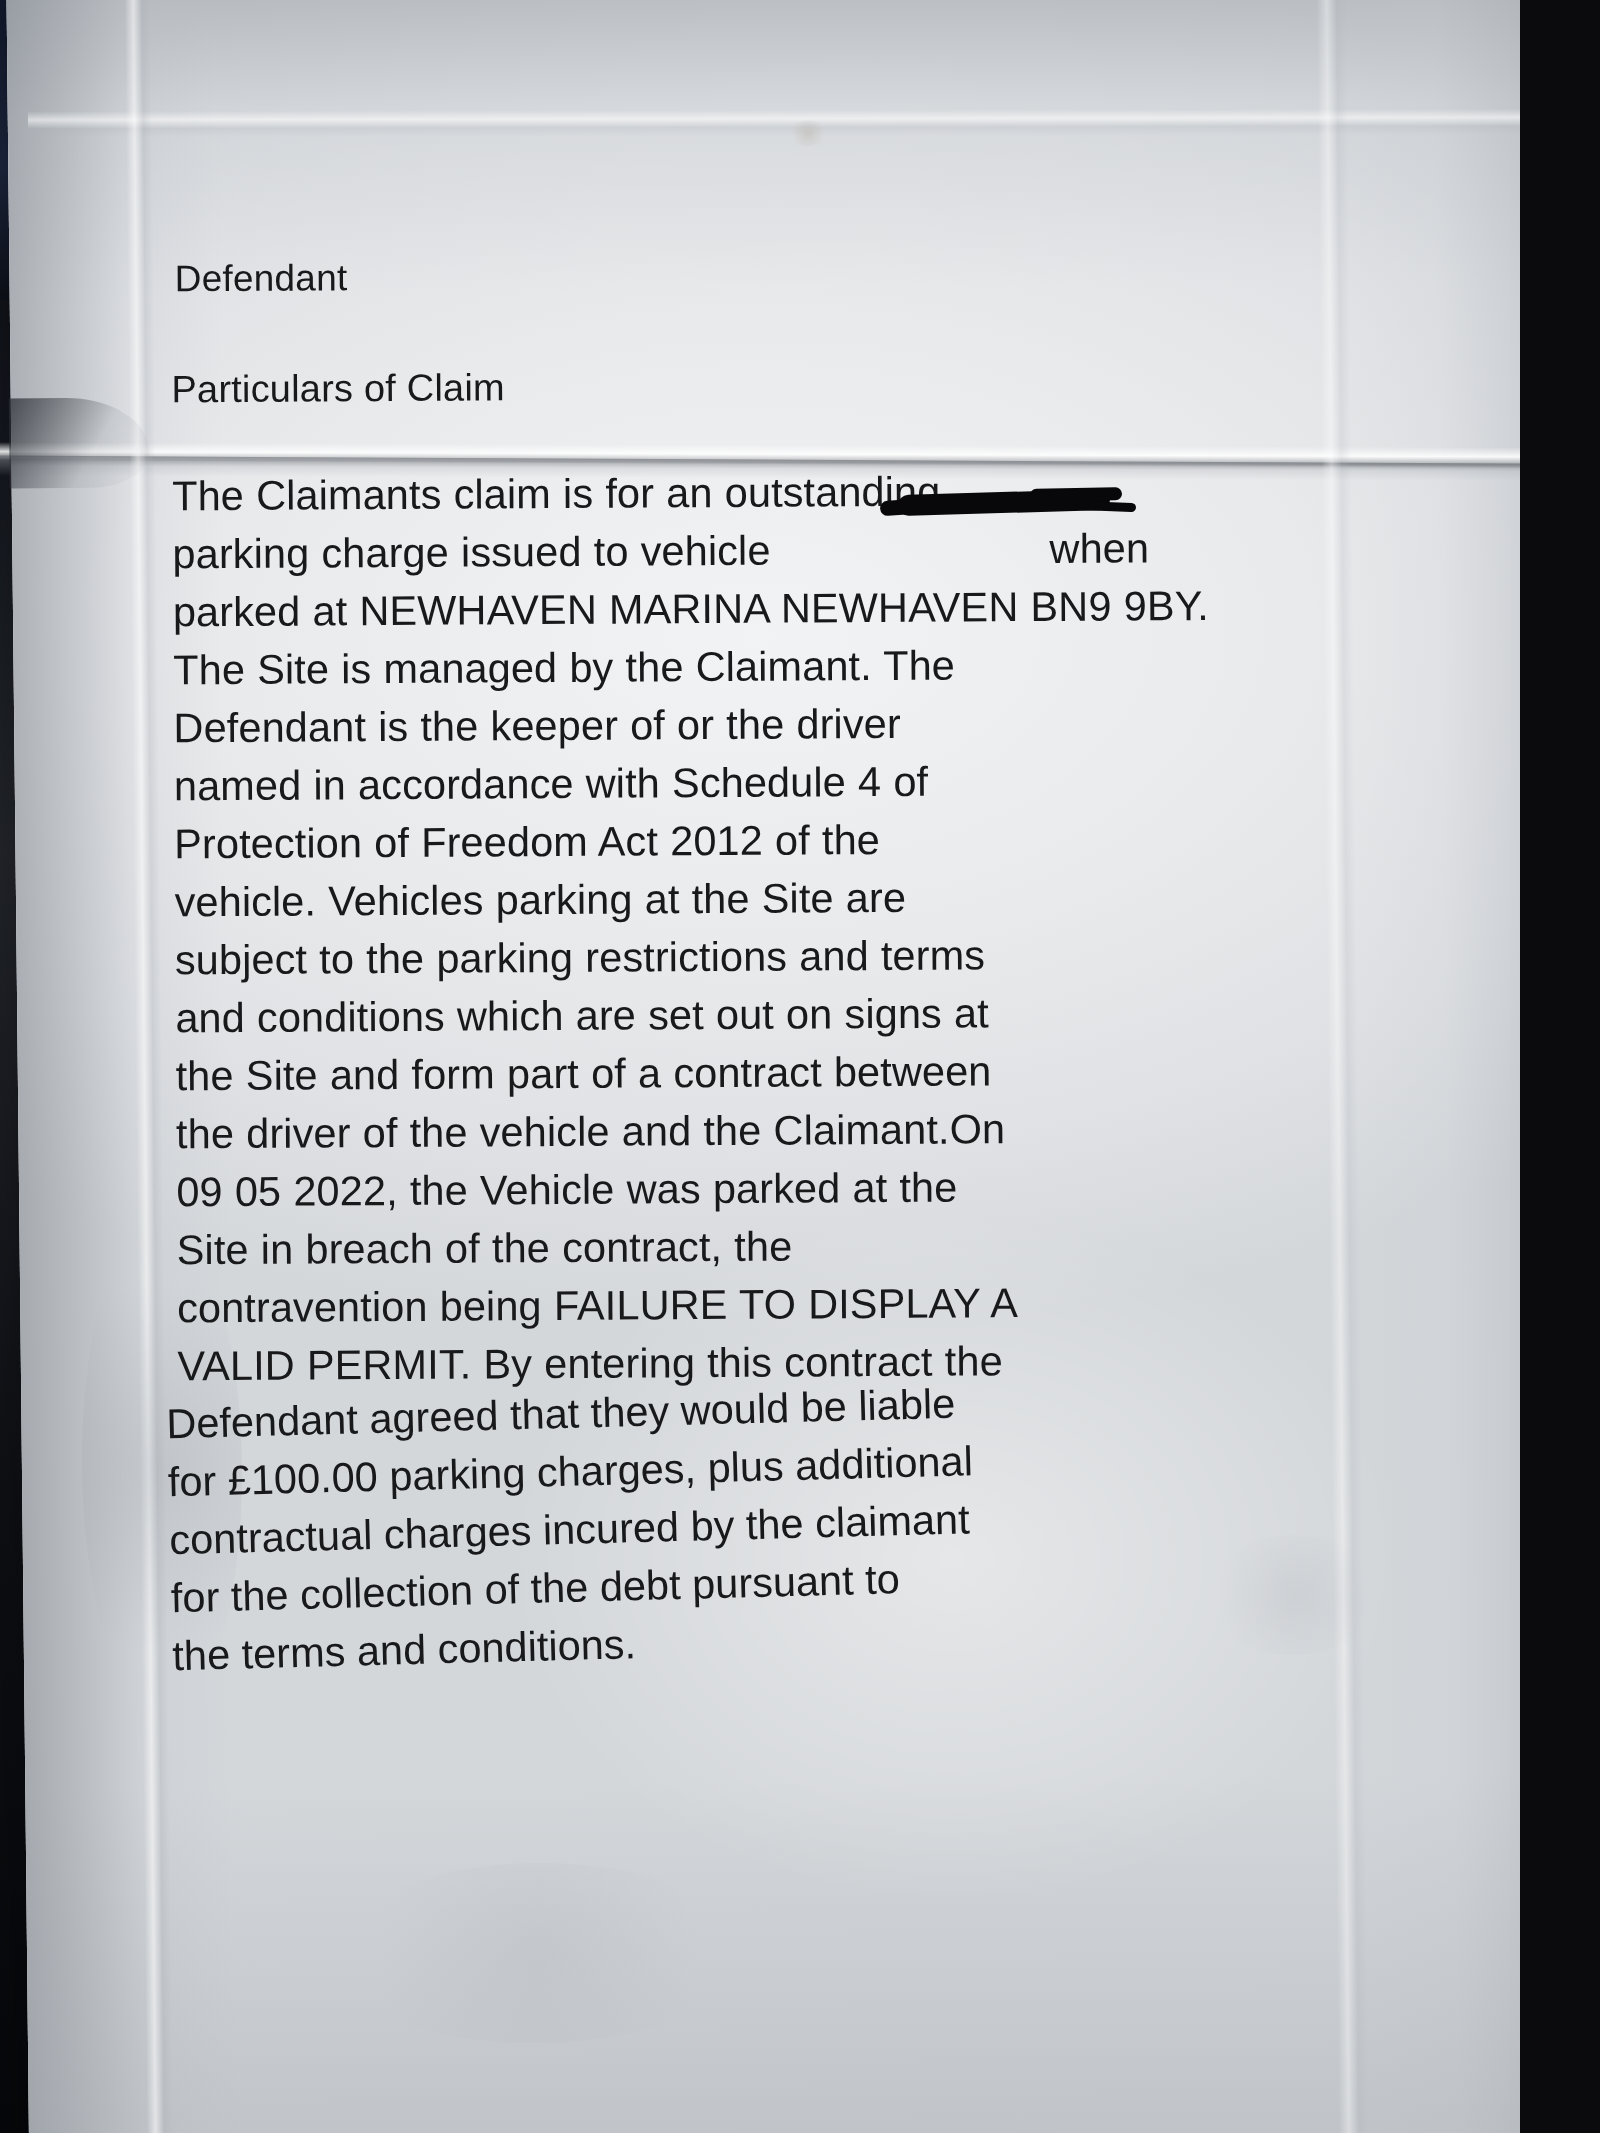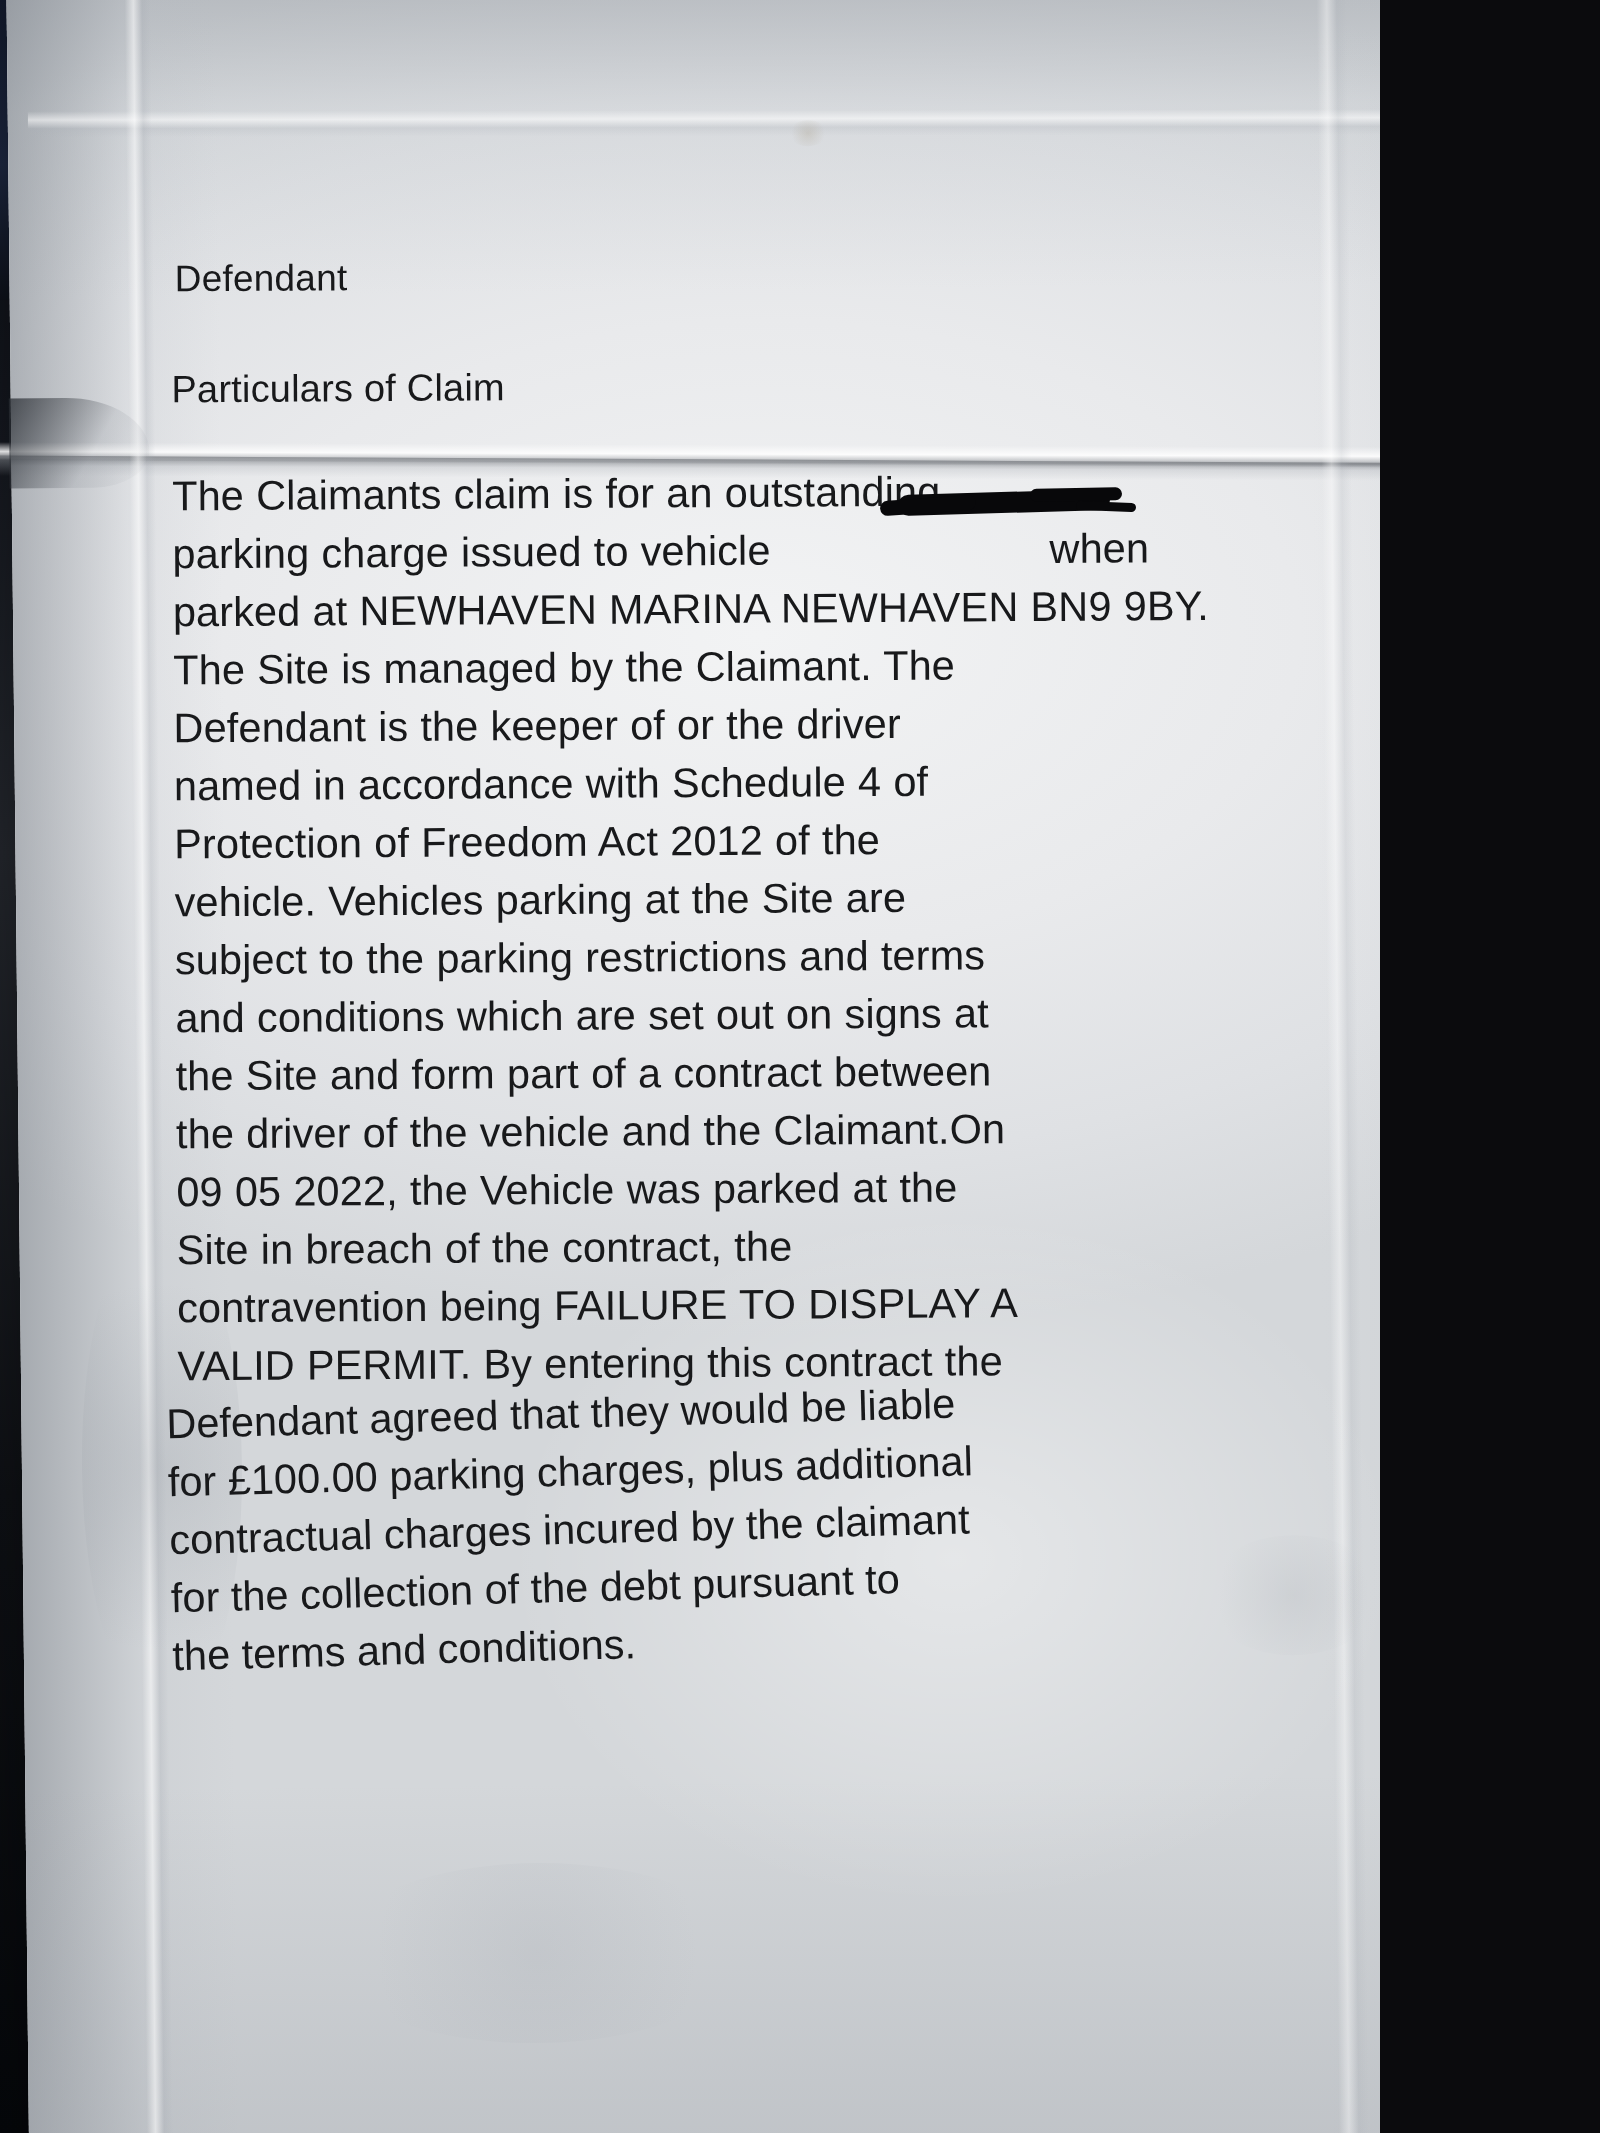--- a/index.html
+++ b/index.html
@@ -10,21 +10,21 @@
   body {
     width: 1600px;
     height: 2133px;
     overflow: hidden;
     font-family: "Liberation Sans", sans-serif;
   }
 
   
   #photo {
     position: relative;
-    width: 1380px;
+    width: 1520px;
     height: 2133px;
     background: #14161a;
     overflow: hidden;
   }
 
   
   .bg-left {
     position: absolute;
     left: 0; top: 0;
     width: 70px; height: 2133px;

